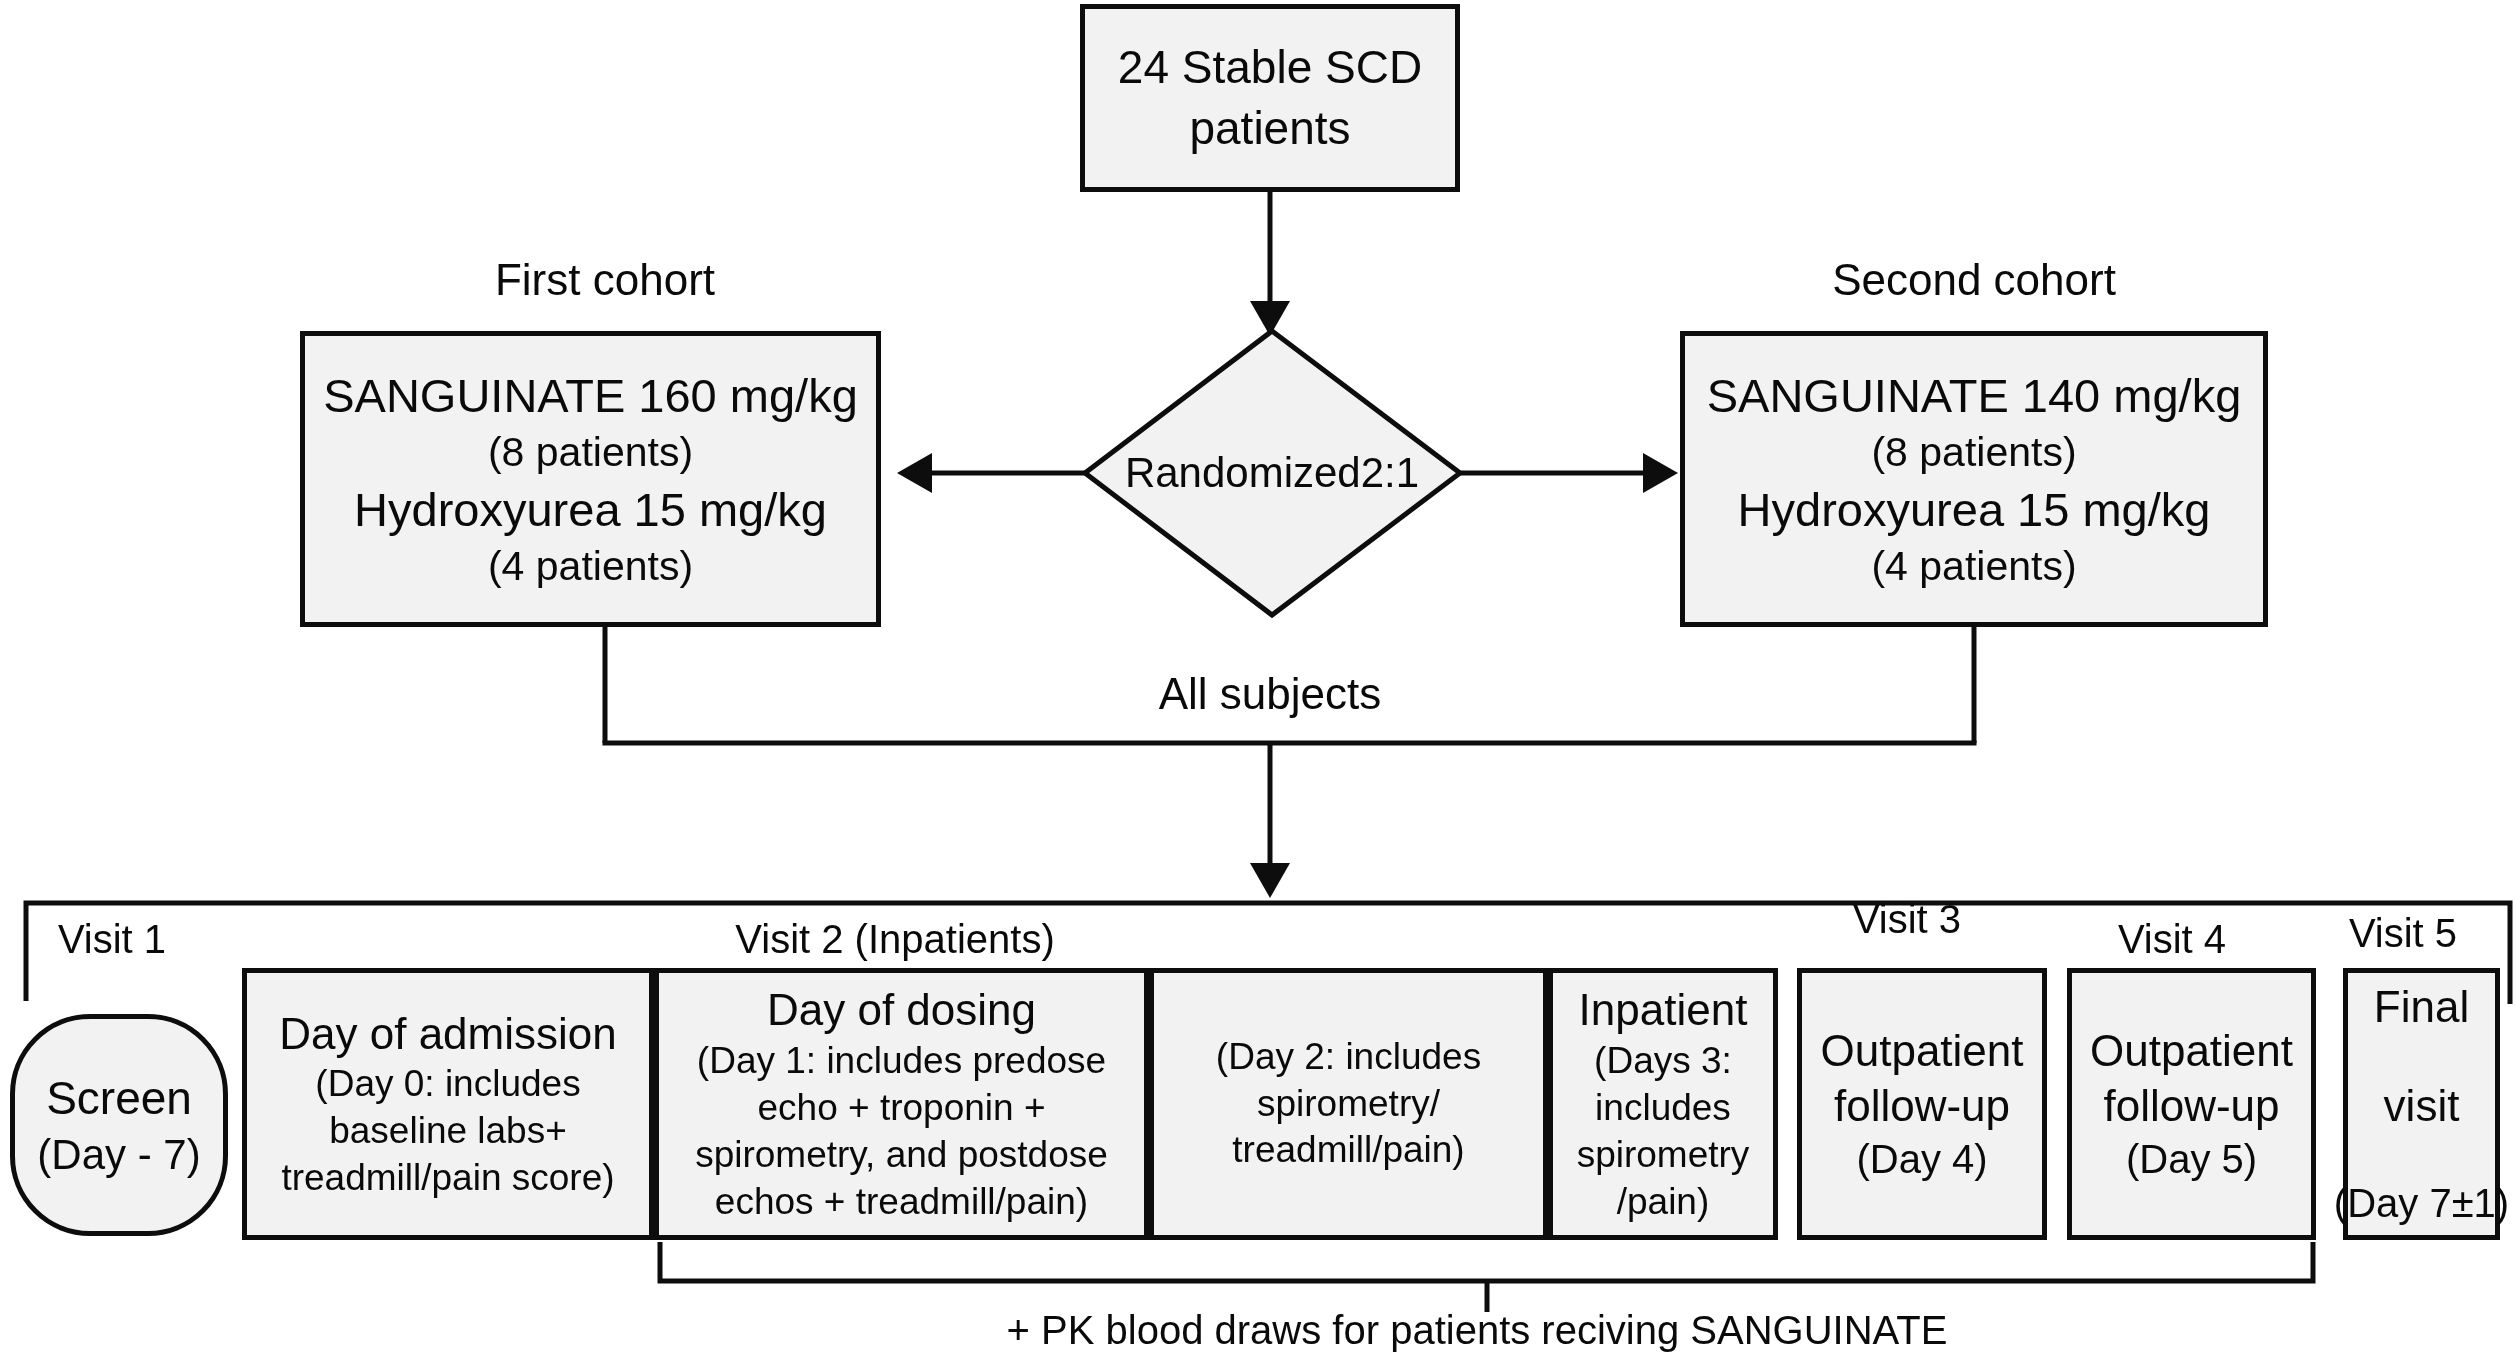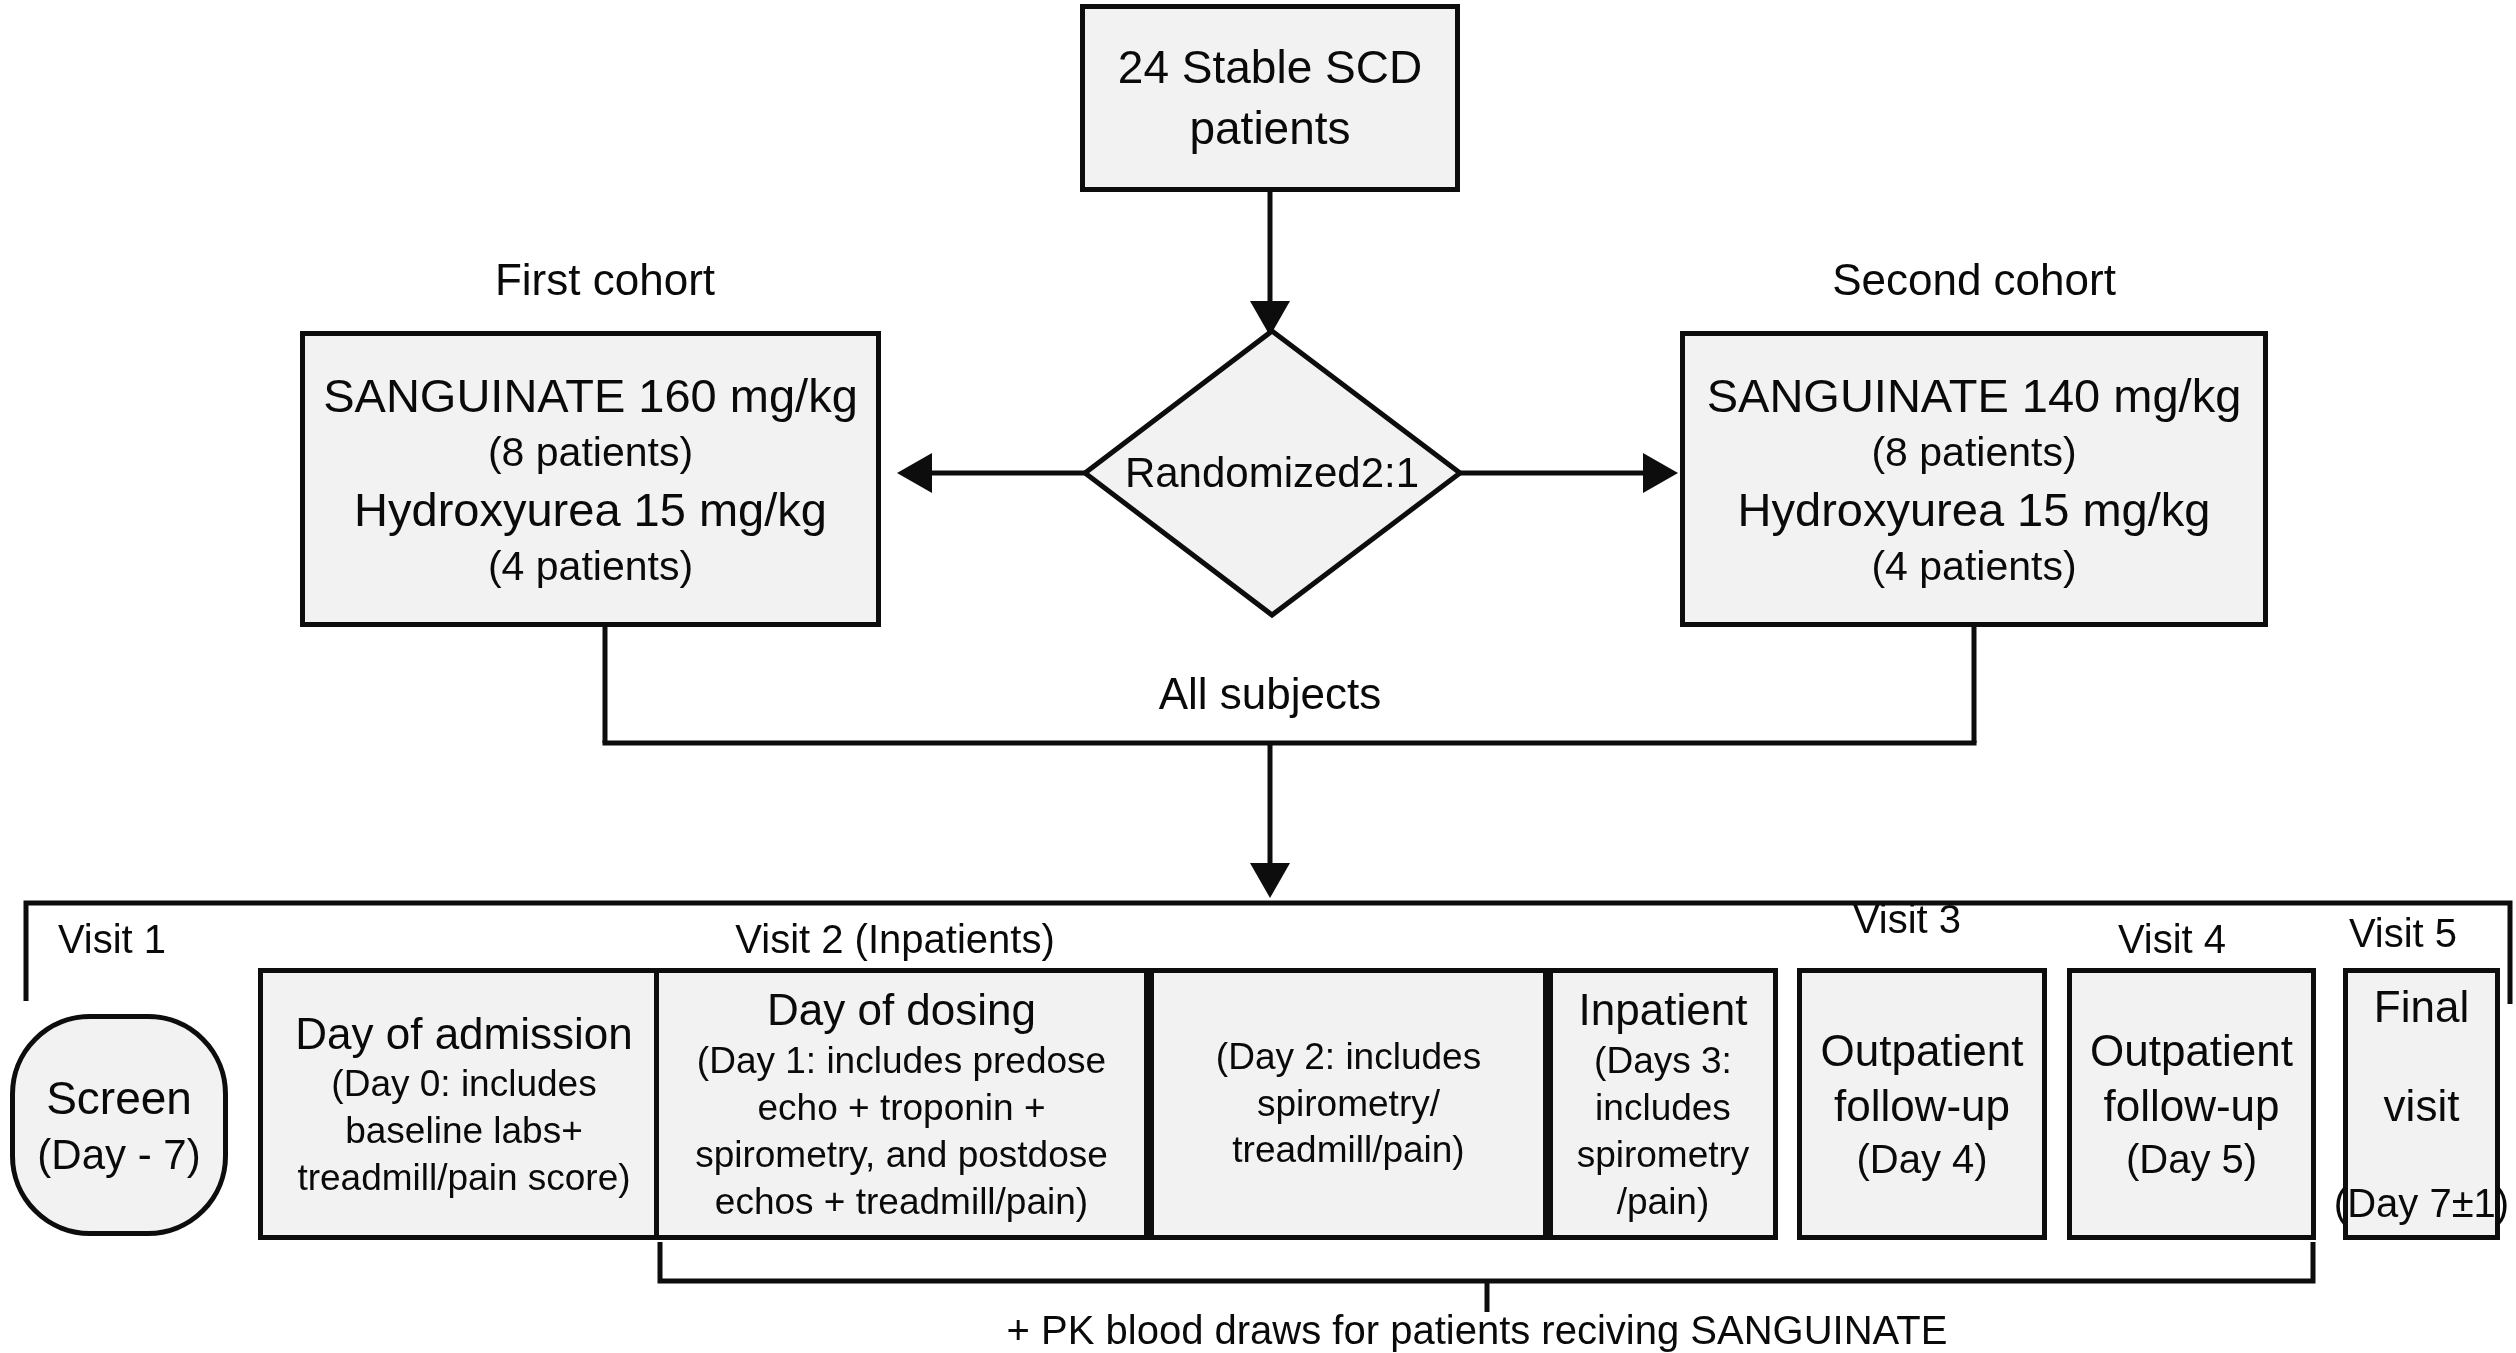--- a/index.html
+++ b/index.html
@@ -119,21 +119,21 @@
   <div class="label fs-40" style="left:645px; top:916px; width:500px; height:46px;">Visit 2 (Inpatients)</div>
   <div class="label fs-40" style="left:1782px; top:896px; width:250px; height:46px;">Visit 3</div>
   <div class="label fs-40" style="left:2047px; top:916px; width:250px; height:46px;">Visit 4</div>
   <div class="label fs-40" style="left:2288px; top:910px; width:230px; height:46px;">Visit 5</div>
 
   <div class="node screen-shape" style="left:10px; top:1014px; width:218px; height:222px;">
     <span class="fs-46">Screen</span>
     <span class="fs-42">(Day - 7)</span>
   </div>
 
-  <div class="node" style="left:242px; top:968px; width:412px; height:272px;margin-left:16px;">
+  <div class="node" style="left:242px; top:968px; width:412px; height:272px;">
     <span class="visit-title">Day of admission</span>
     <span class="visit-sub">(Day 0: includes</span>
     <span class="visit-sub">baseline labs+</span>
     <span class="visit-sub">treadmill/pain score)</span>
   </div>
 
   <div class="node" style="left:654px; top:968px; width:495px; height:272px;">
     <span class="visit-title">Day of dosing</span>
     <span class="visit-sub">(Day 1: includes predose</span>
     <span class="visit-sub">echo + troponin +</span>

